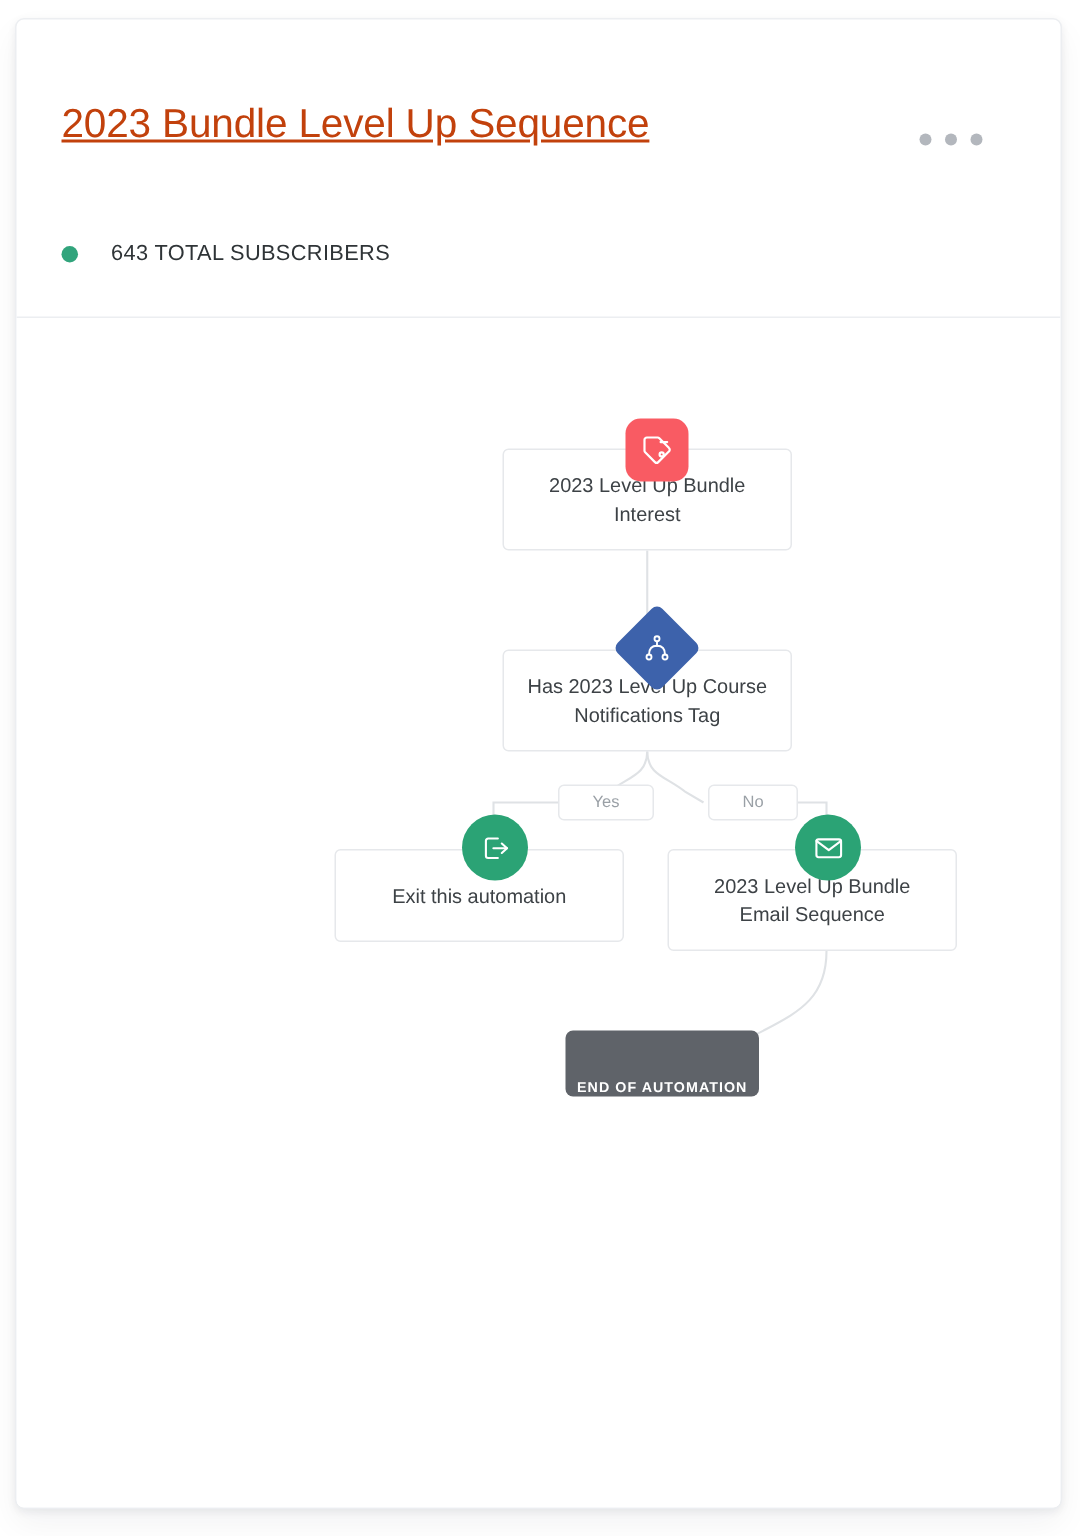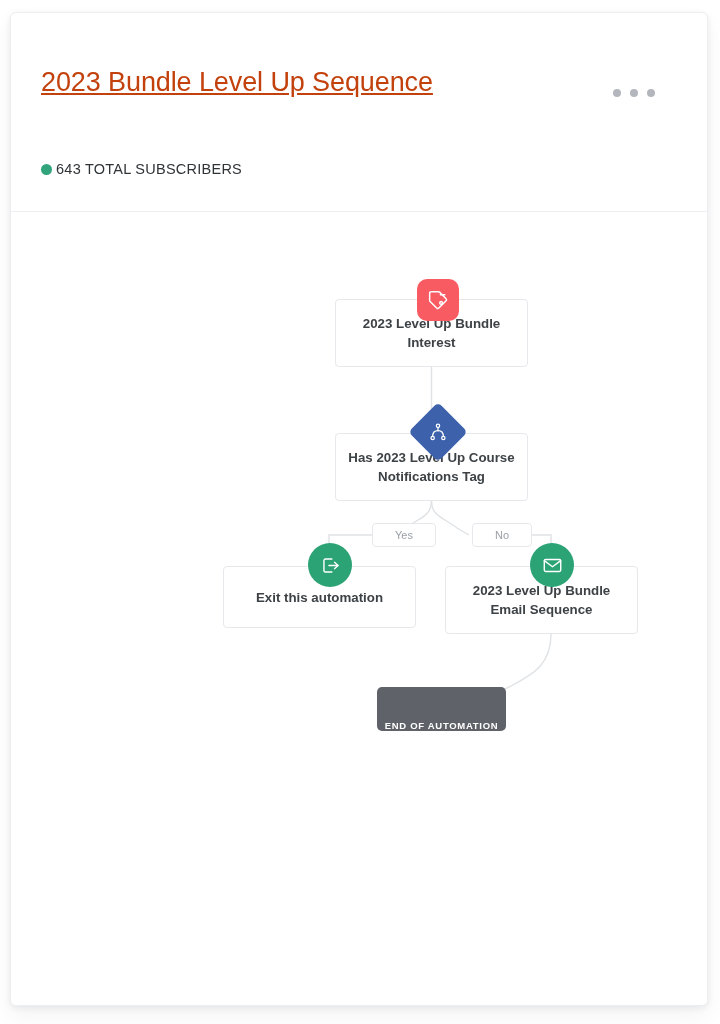--- a/index.html
+++ b/index.html
@@ -72,21 +72,21 @@
     border-radius: 50%;
     background: #b3b7bd;
   }
 
   .sub-row {
     position: absolute;
     left: 30px;
     top: 148px;
     display: flex;
     align-items: center;
-    gap: 4px;
+    gap: 22px;
   }
   .status-dot {
     width: 11px;
     height: 11px;
     border-radius: 50%;
     background: #31a47c;
     flex: none;
   }
   .sub-text {
     font-size: 14.5px;
@@ -133,21 +133,21 @@
     display: flex;
     align-items: center;
     justify-content: center;
     text-align: center;
     padding: 0 12px;
   }
   .node-label {
     font-size: 13.3px;
     line-height: 19px;
     color: #3d4246;
-    font-weight: 700;
+    font-weight: 400;
   }
 
   .node-trigger   { left: 324px; top:  87px; width: 193px; height: 68px; }
   .node-condition { left: 324px; top: 221px; width: 193px; height: 68px; }
   .node-exit      { left: 212px; top: 354px; width: 193px; height: 62px; }
   .node-email     { left: 434px; top: 354px; width: 193px; height: 68px; }
 
   
   .badge {
     position: absolute;

